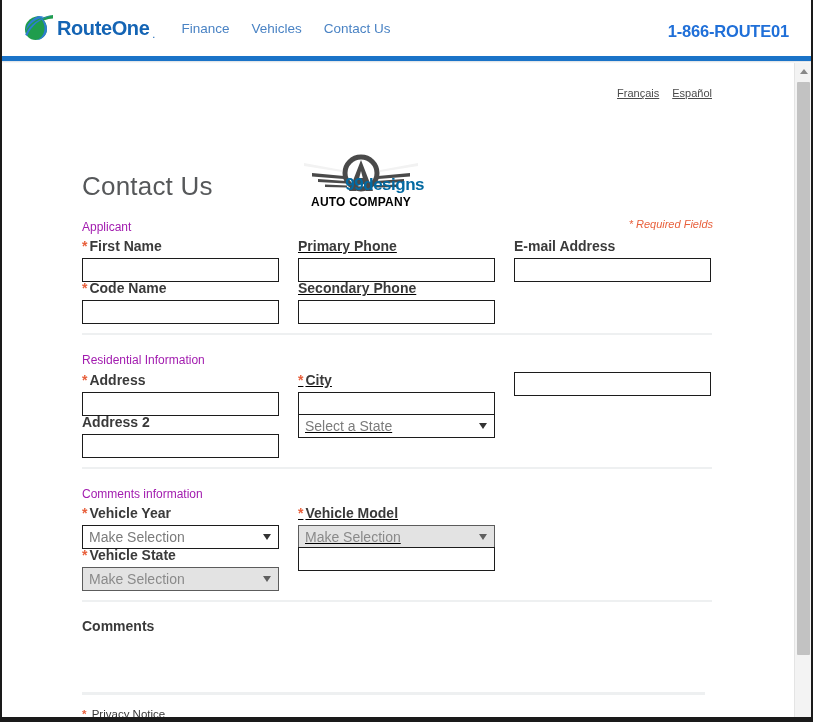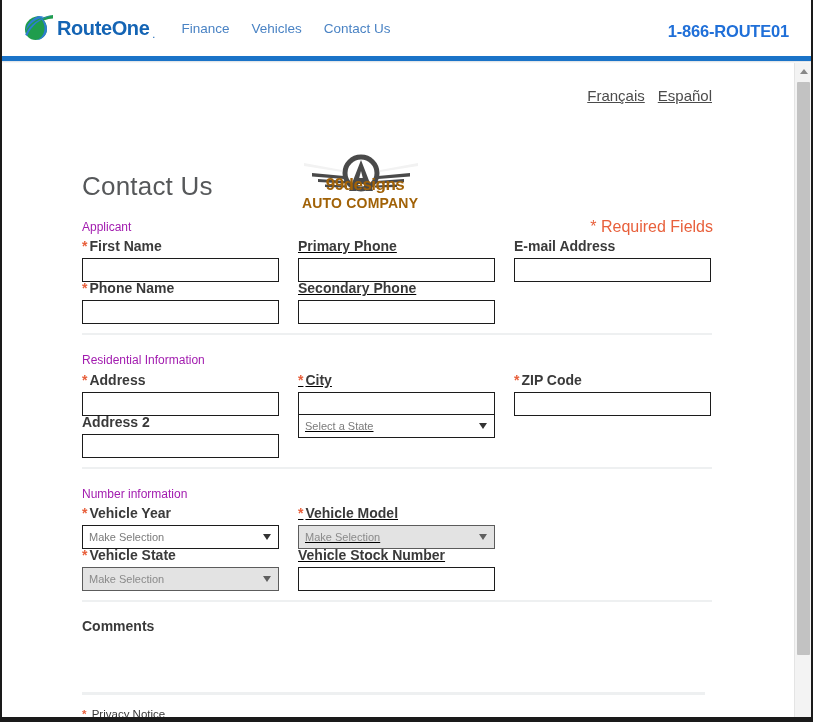--- a/index.html
+++ b/index.html
@@ -136,21 +136,21 @@
 
   
   #lang-links {
     position: absolute;
     right: 65px;
     top: 24px;
     display: flex;
     gap: 13px;
   }
   #lang-links a {
-    font-size: 15px;
+    font-size: 11px;
     color: #4b4b4b;
     text-decoration: underline;
   }
 
   
   #page-title {
     position: absolute;
     left: 80px;
     top: 108px;
     font-size: 26px;
@@ -163,43 +163,44 @@
     position: absolute;
     left: 300px;
     top: 90px;
     width: 118px;
     height: 62px;
   }
   #dealer-logo .dl-name {
     position: absolute;
     left: 0; top: 42px;
     width: 118px;
-    text-align: left;
-    font-size: 14px;
+    text-align: center;
+    font-size: 12px;
     font-weight: bold;
-    color: #a16207;
+    color: #000000;
     letter-spacing: 0.2px;
   }
   #dealer-watermark {
     position: absolute;
     left: 4px; top: 22px;
     width: 118px;
-    text-align: center;
+    text-align: right;
     font-size: 17px;
-    color: #a16207;
+    color: #0369a1;
     font-weight: bold;
     letter-spacing: -0.5px;
   }
 
   
   #required-note {
     position: absolute;
     right: 64px;
     top: 155px;
-    font-size: 16px;
+    font-size: 11px;
+    font-style: italic;
     color: #e8603c;
     white-space: nowrap;
     margin-left: 10px;
   }
 
   
   .section-label {
     position: absolute;
     left: 80px;
     font-size: 12px;
@@ -242,21 +243,21 @@
     outline: none;
     border-radius: 0;
   }
   .select-box {
     position: relative;
     box-sizing: border-box;
     width: 100%;
     height: 24px;
     border: 1px solid #1c1c1c;
     background: #ffffff;
-    font-size: 11px;
+    font-size: 14px;
     color: #7b7b7b;
     display: flex;
     align-items: center;
     padding: 0 6px;
   }
   .select-box.disabled {
     background: #e3e3e3;
     border-color: #5c5c5c;
     color: #8a8a8a;
   }
@@ -392,21 +393,21 @@
       <div id="required-note">* Required Fields</div>
 
       <div class="section-label" style="top:157px">Applicant</div>
 
       <div class="field col1" style="top:175px">
         <div class="field-label"><span class="req-star">*</span><span>First Name</span></div>
         <input class="text-input" type="text" placeholder="" style="">
       </div>
 
       <div class="field col1" style="top:217px">
-        <div class="field-label"><span class="req-star">*</span><span>Phone Name</span></div>
+        <div class="field-label"><span class="req-star">*</span><span>Code Name</span></div>
         <input class="text-input" type="text" placeholder="" style="">
       </div>
 
       <div class="field col2" style="top:175px">
         <div class="field-label">Primary Phone</div>
         <input class="text-input" type="text" placeholder="" style="">
       </div>
 
       <div class="field col3" style="top:175px">
         <div class="field-label">E-mail Address</div>
@@ -438,27 +439,26 @@
       </div>
 
       <div class="field col2" style="top:351px">
         <div class="select-box">
           <span>Select a State</span>
           <span class="select-caret"></span>
         </div>
       </div>
 
       <div class="field col3" style="top:309px">
-        <div class="field-label"><span class="req-star">*</span><span>ZIP Code</span></div>
         <input class="text-input" type="text" placeholder="" style="">
       </div>
 
       <div class="divider" style="top:404px"></div>
 
-      <div class="section-label" style="top:424px">Number information</div>
+      <div class="section-label" style="top:424px">Comments information</div>
 
       <div class="field col1" style="top:442px">
         <div class="field-label"><span class="req-star">*</span><span>Vehicle Year</span></div>
         <div class="select-box">
           <span>Make Selection</span>
           <span class="select-caret"></span>
         </div>
       </div>
 
       <div class="field col1" style="top:484px">
@@ -471,21 +471,20 @@
 
       <div class="field col2" style="top:442px">
         <div class="field-label"><span class="req-star">*</span><span>Vehicle Model</span></div>
         <div class="select-box disabled">
           <span>Make Selection</span>
           <span class="select-caret"></span>
         </div>
       </div>
 
       <div class="field col2" style="top:484px">
-        <div class="field-label">Vehicle Stock Number</div>
         <input class="text-input" type="text" placeholder="" style="">
       </div>
 
       <div class="divider" style="top:537px"></div>
 
       <div id="comments-field">
         <div class="field-label">Comments</div>
       </div>
 
       <div id="privacy-divider"></div>

